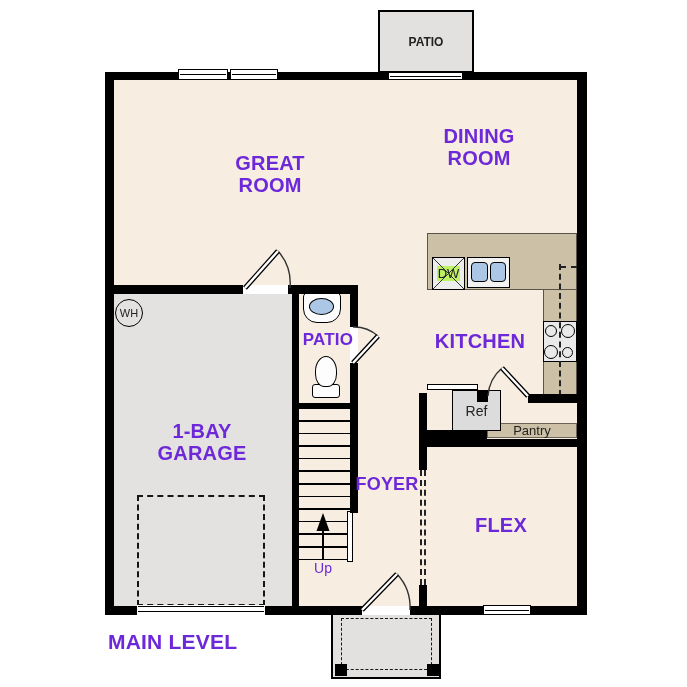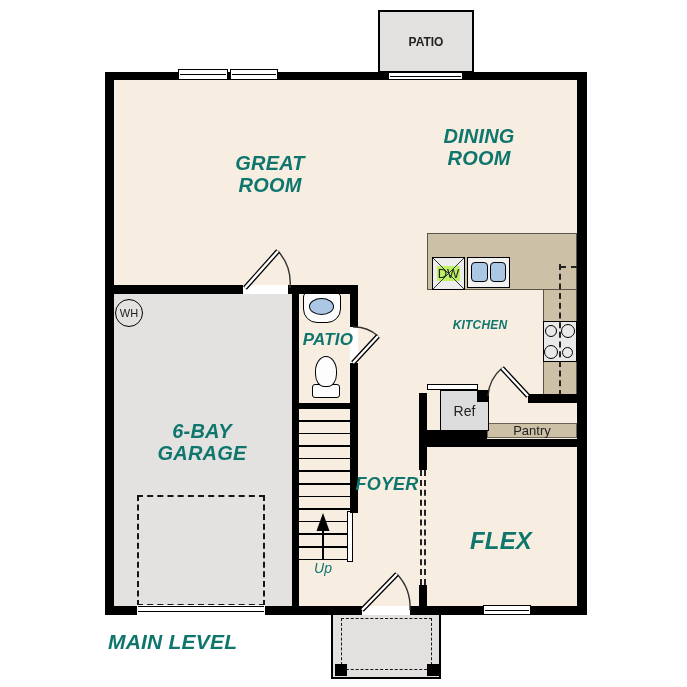--- a/index.html
+++ b/index.html
@@ -30,21 +30,21 @@
     background-image:repeating-linear-gradient(to bottom,transparent 0,transparent 11px,#000 11px,#000 12.6px);
   }
   .railing{background:#fff;border:1.5px solid #000;z-index:7;}
   .window{background:#fff;border:1px solid #000;z-index:13;}
   .window .pane{position:absolute;left:1px;right:1px;top:45%;border-top:1px solid #000;}
   .garage-door{background:#fff;z-index:13;}
   .garage-door .panel{position:absolute;left:1px;right:1px;top:1px;height:4px;border-top:1.5px solid #000;border-bottom:1px solid #000;}
   
   .label{
     position:absolute;z-index:50;text-align:center;font-weight:bold;
-    color:#0f766e;line-height:1.12;letter-spacing:0.2px;font-style:italic;
+    color:#6d28d9;line-height:1.12;letter-spacing:0.2px;
   }
   .label.small{font-weight:normal;letter-spacing:0;}
   .center-label{
     position:absolute;inset:0;display:flex;align-items:center;justify-content:center;
     z-index:50;font-weight:normal;color:#222;
   }
   svg.overlay{position:absolute;left:0;top:0;z-index:40;pointer-events:none;}
   .burner{position:absolute;border:1.5px solid #000;border-radius:50%;background:#e9e9e9;z-index:9;box-sizing:border-box;}
   .post{position:absolute;background:#000;width:12px;height:12px;z-index:14;}
 </style>
@@ -138,21 +138,21 @@
   <div class="abs" style="left:22px;top:4px;width:16px;height:20px;background:#abc7e5;border:1px solid #000;border-radius:4px;"></div>
 </div>
 
 <div class="abs fixture" style="left:543px;top:321px;width:34px;height:41px;background:#e9e9e9;z-index:7;"></div>
 <div class="burner" style="left:545px;top:325px;width:12px;height:12px;"></div>
 <div class="burner" style="left:561px;top:324px;width:14px;height:14px;"></div>
 <div class="burner" style="left:544px;top:345px;width:14px;height:14px;"></div>
 <div class="burner" style="left:562px;top:347px;width:11px;height:11px;"></div>
 
 <div class="abs" style="left:427px;top:384px;width:51px;height:6px;background:#fff;border:1px solid #000;z-index:5;"></div>
-<div class="abs" style="left:440px;top:390px;width:49px;height:41px;background:#dcdcdc;border:1.5px solid #000;z-index:5;">
+<div class="abs" style="left:452px;top:390px;width:49px;height:41px;background:#dcdcdc;border:1.5px solid #000;z-index:5;">
   <div class="center-label" style="font-size:14px;">Ref</div>
 </div>
 
 <svg class="overlay" width="687" height="687" viewBox="0 0 687 687">
   <g>
     <line x1="433" y1="258" x2="464" y2="289" stroke="#333" stroke-width="1"></line>
     <line x1="464" y1="258" x2="433" y2="289" stroke="#333" stroke-width="1"></line>
   </g>
   <g>
     <path d="M278,251 A49,49 0 0 1 290,288" fill="none" stroke="#333" stroke-width="1.4"></path>
@@ -175,19 +175,19 @@
     <line x1="362" y1="610" x2="397" y2="574" stroke="#fff" stroke-width="2.4"></line>
   </g>
   <g>
     <line x1="323" y1="560" x2="323" y2="528" stroke="#000" stroke-width="2"></line>
     <polygon points="323,513 316.5,531 329.5,531" fill="#000"></polygon>
   </g>
 </svg>
 
 <div class="label" style="left:205px;top:152px;width:130px;font-size:20px;">GREAT ROOM</div>
 <div class="label" style="left:416px;top:125px;width:126px;font-size:20px;">DINING ROOM</div>
-<div class="label" style="left:405px;top:319px;width:150px;font-size:12px;">KITCHEN</div>
-<div class="label" style="left:137px;top:420px;width:130px;font-size:20px;">6-BAY GARAGE</div>
+<div class="label" style="left:405px;top:330px;width:150px;font-size:20px;">KITCHEN</div>
+<div class="label" style="left:137px;top:420px;width:130px;font-size:20px;">1-BAY GARAGE</div>
 <div class="label" style="left:337px;top:474px;width:100px;font-size:18px;">FOYER</div>
-<div class="label" style="left:441px;top:528px;width:120px;font-size:24px;">FLEX</div>
+<div class="label" style="left:441px;top:514px;width:120px;font-size:20px;">FLEX</div>
 <div class="label" style="left:293px;top:330px;width:70px;font-size:17px;">PATIO</div>
 <div class="label" style="left:103px;top:630px;width:150px;font-size:21px;text-align:left;padding-left:5px;">MAIN LEVEL</div>
 <div class="label small" style="left:307px;top:561px;width:32px;font-size:14px;">Up</div>
 
 </body></html>

